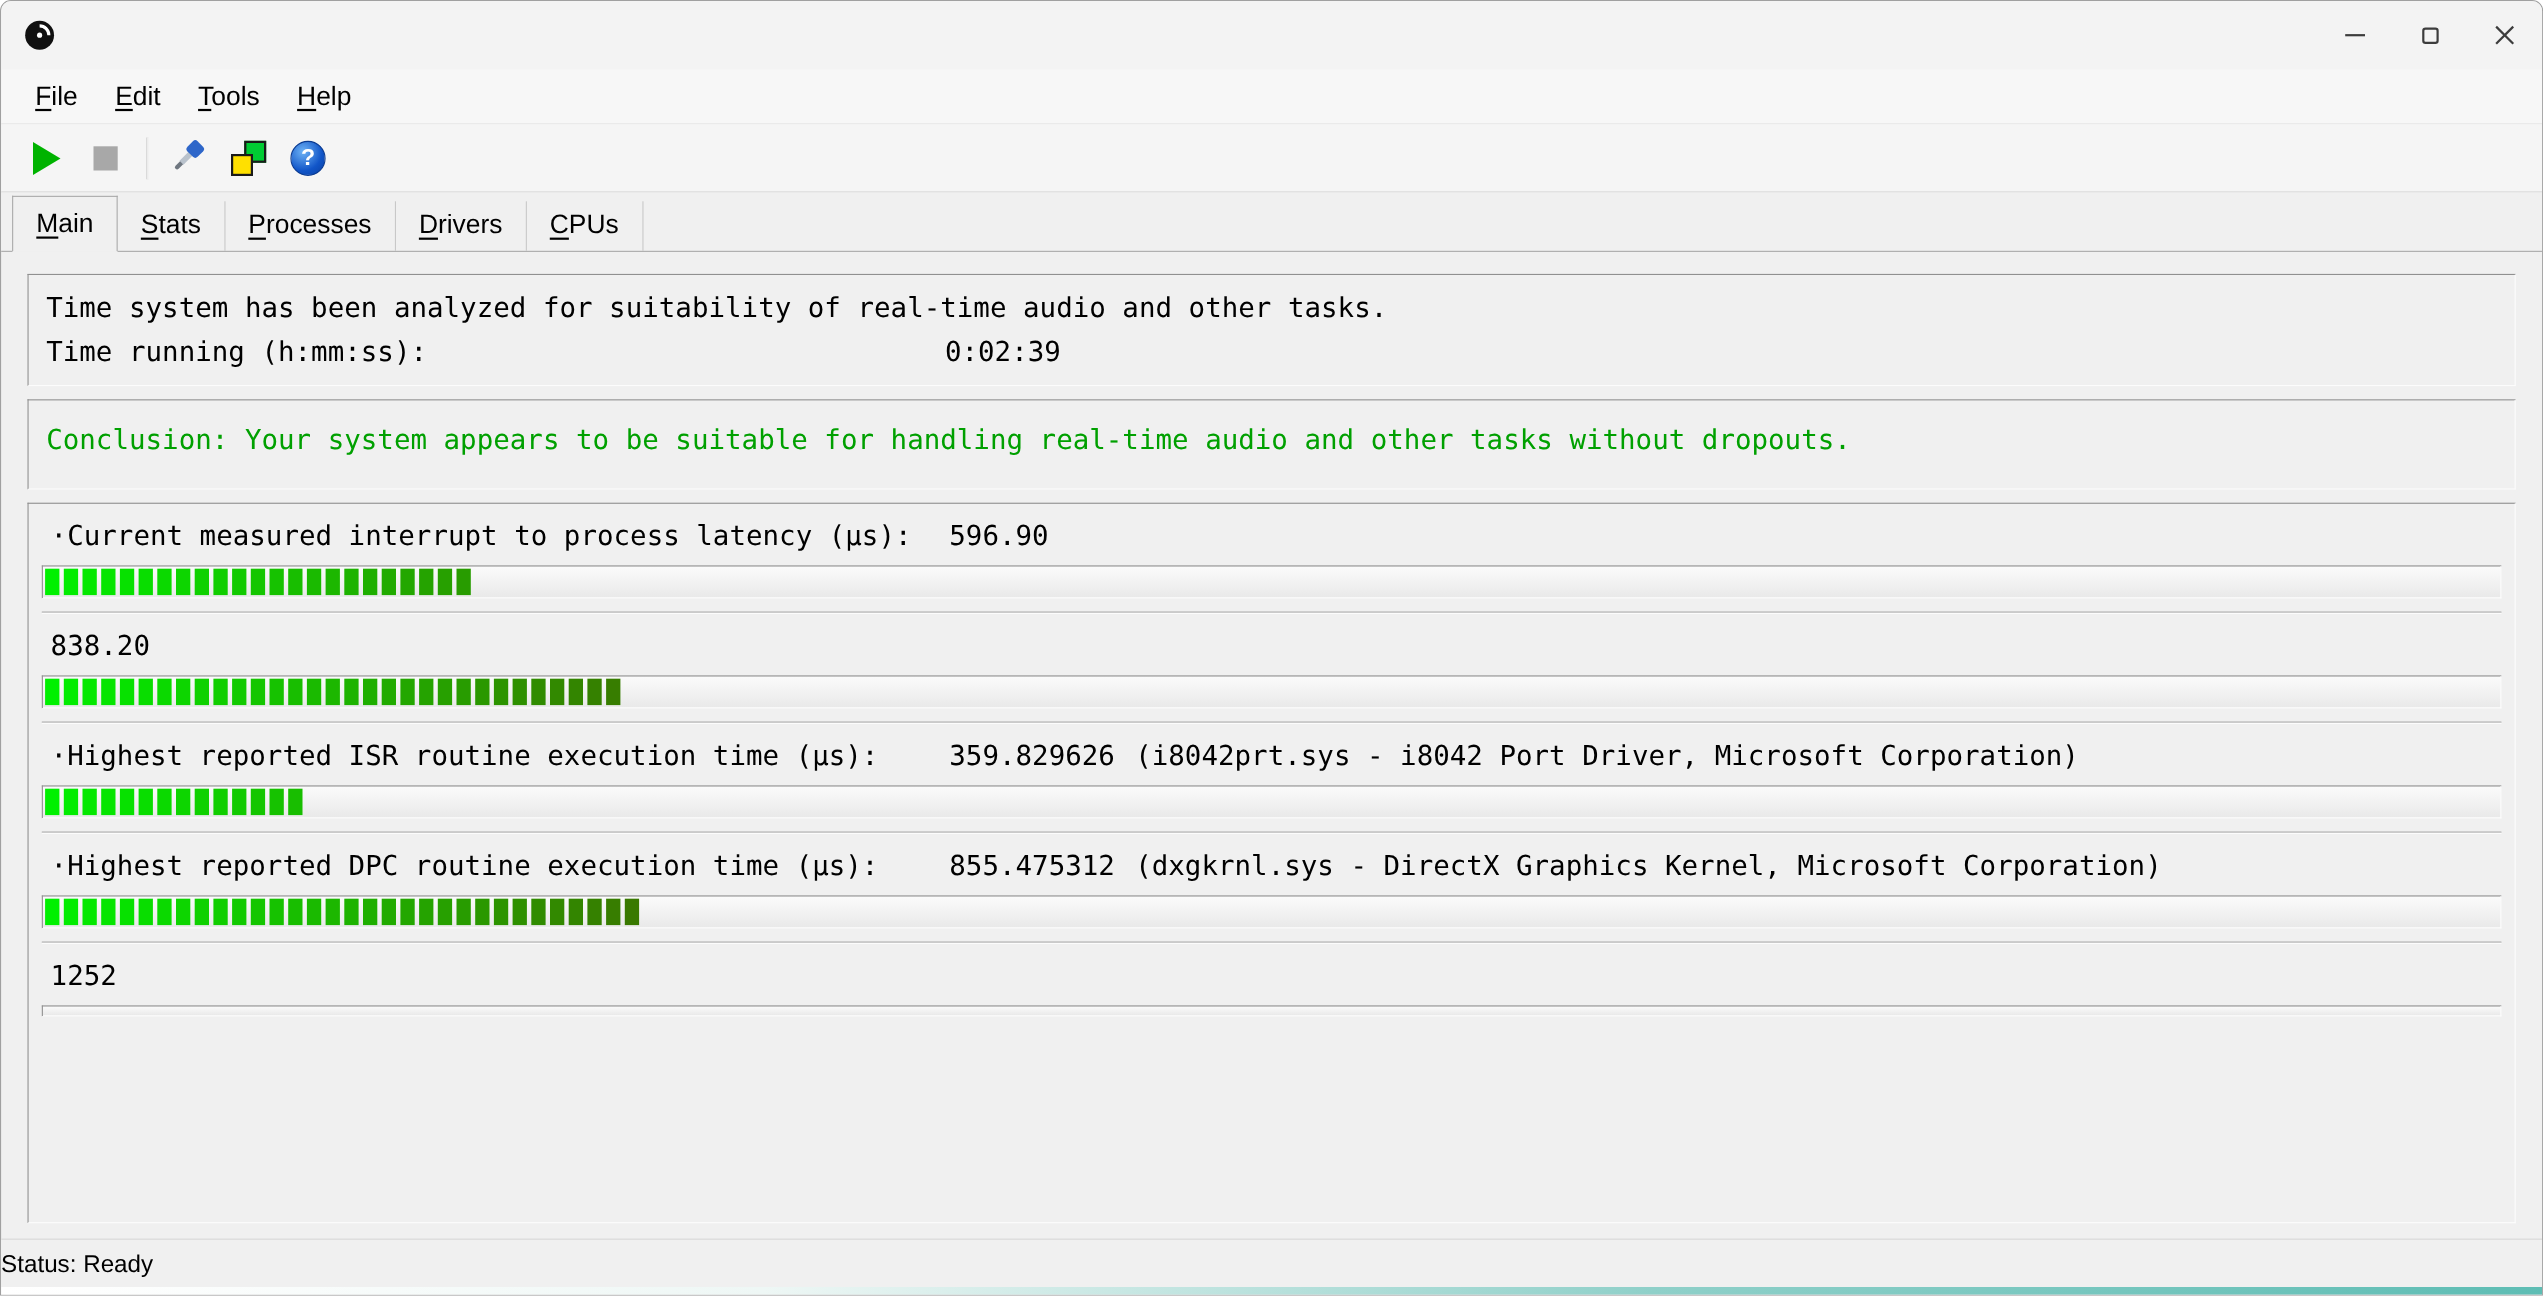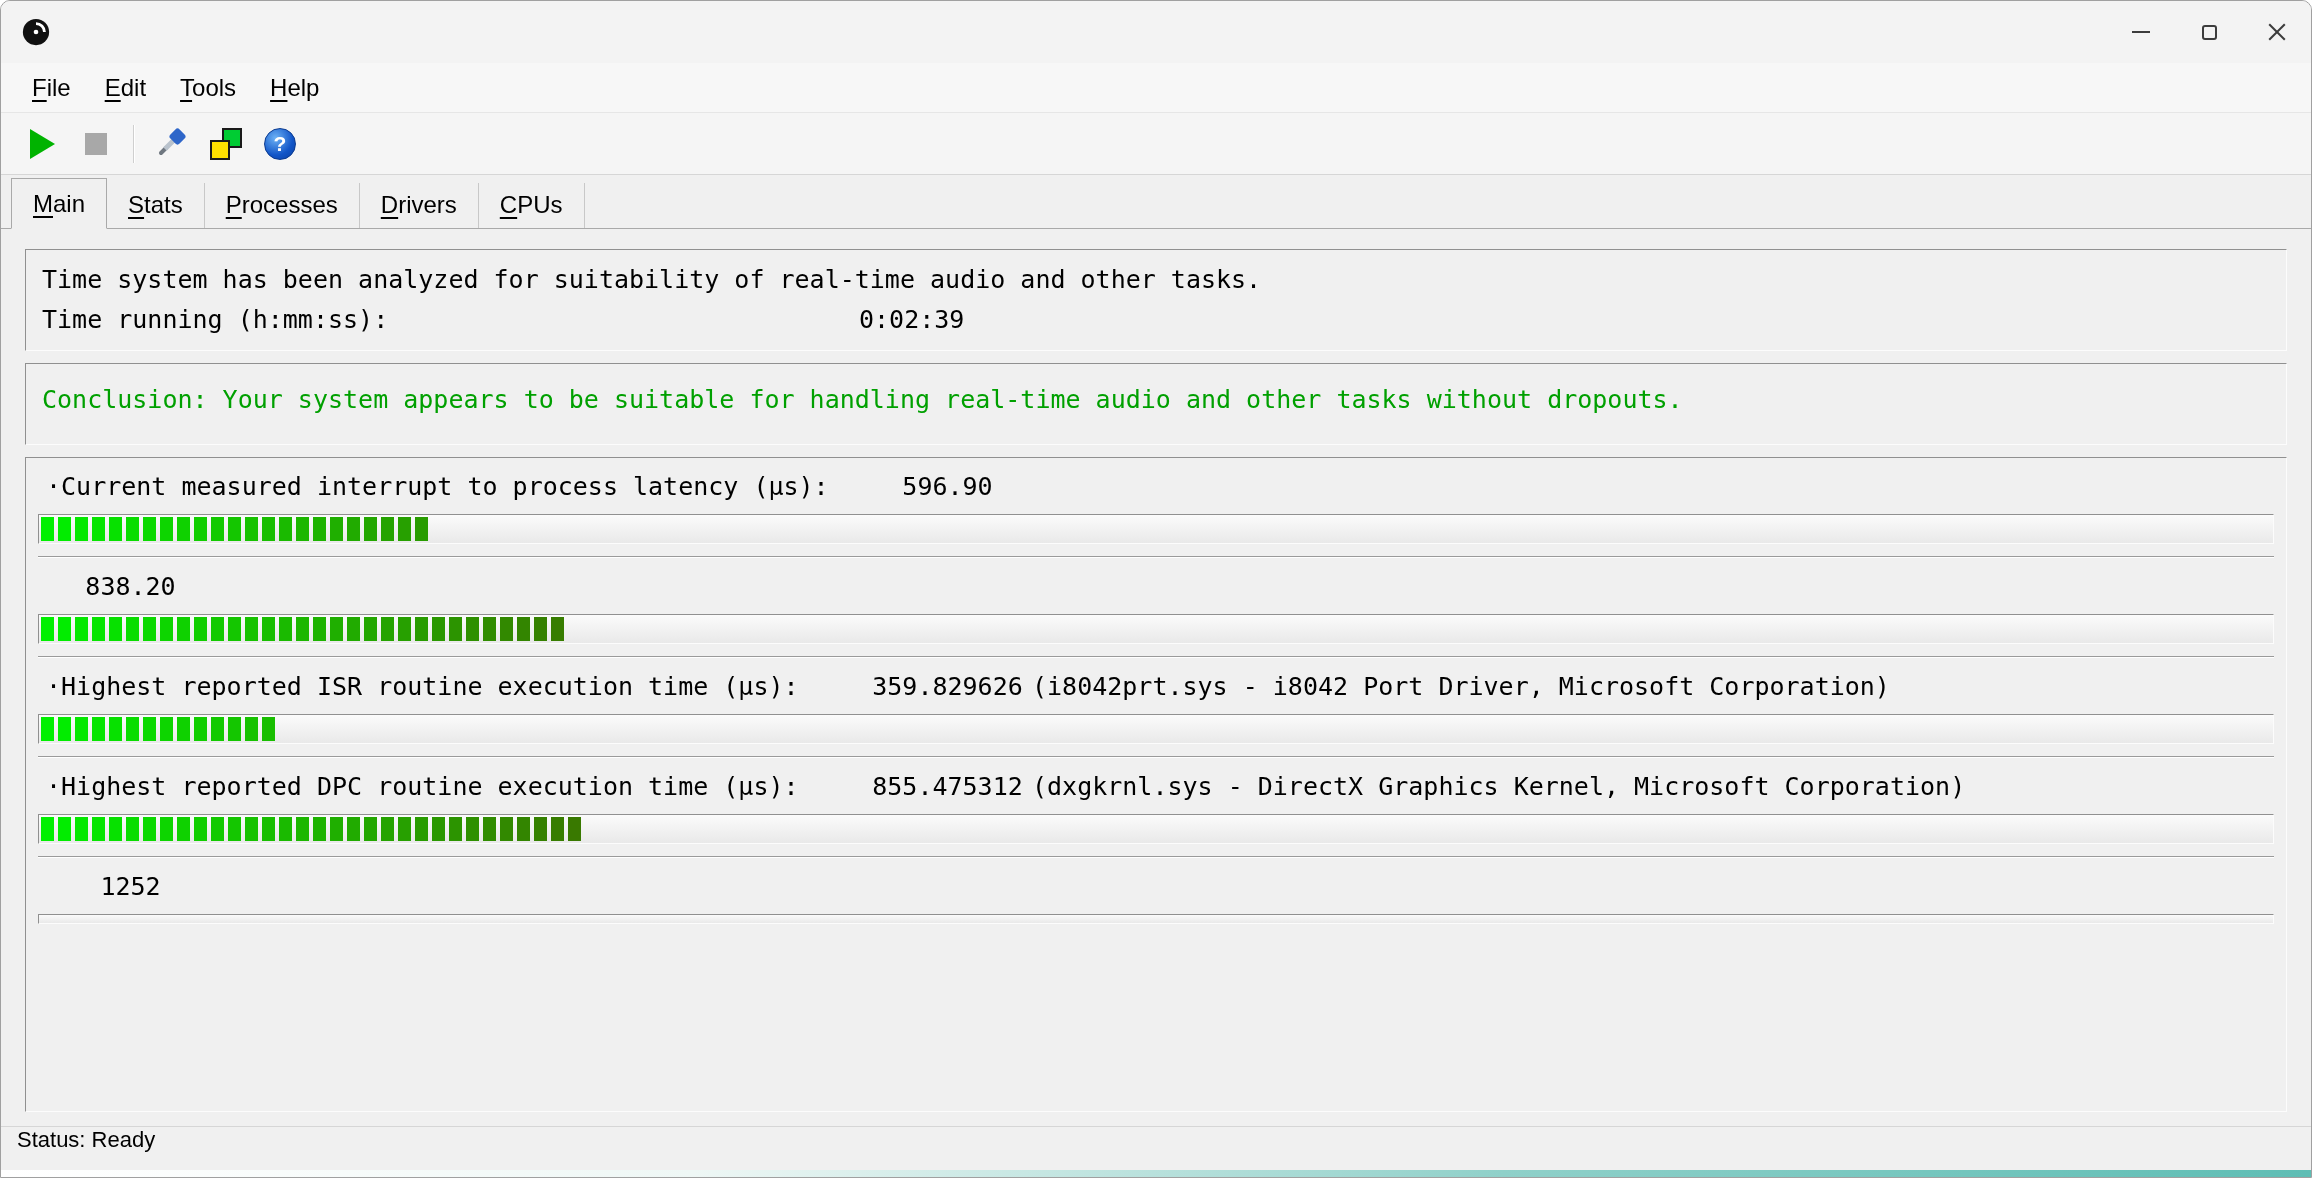--- a/index.html
+++ b/index.html
@@ -44,33 +44,33 @@
   .tab{font-size:24px;padding:8px 21px 9px;border-right:1px solid #c8c8c8;color:#000;}
   .tab.active{border:1px solid #a9a9a9;border-bottom:1px solid #f0f0f0;margin-bottom:-1px;background:#f0f0f0;padding:11px 21px 10px;}
   
   .content{padding:20px 24px 0;}
   .sunken{border:1px solid;border-color:#909090 #fcfcfc #fcfcfc #909090;background:#f0f0f0;}
   .mono{font-family:"DejaVu Sans Mono",monospace;font-size:25px;}
   .panel{padding:10px 16px;margin-bottom:12px;}
   .mono-line{line-height:40px;white-space:pre;}
   .flexrow{display:flex;}
   .lab-col{display:inline-block;width:817px;flex:none;}
-  .val-col{display:inline-block;width:169px;flex:none;text-align:center;}
+  .val-col{display:inline-block;width:169px;flex:none;}
   .conclusion .mono-line{padding:6px 0 14px;}
   .metrics{height:655px;padding:10px 12px;margin-bottom:0;}
   .metric-row{margin-bottom:10px;}
   .metric-text{display:flex;line-height:38px;padding-left:8px;white-space:pre;}
   .bar{margin-top:8px;height:30px;padding:2px;font-size:0;white-space:nowrap;overflow:hidden;
     background:linear-gradient(to bottom,#fbfbfb,#e9e9e9);}
   .bar .seg{display:inline-block;width:13px;height:100%;margin-right:4px;vertical-align:top;}
   .bar-thin{height:10px;padding:1px;}
   .row-sep{margin-top:12px;height:2px;border-top:1px solid #9a9a9a;border-bottom:1px solid #ffffff;}
   
   .statusbar{position:absolute;left:0;right:0;bottom:7px;height:44px;border-top:1px solid #d6d6d6;
-    display:flex;padding-left:16px;font-size:22px;background:#f0f0f0;}
+    display:flex;align-items:center;font-size:22px;background:#f0f0f0;}
   .bottom-strip{position:absolute;left:0;right:0;bottom:0;height:7px;
     background:linear-gradient(90deg,#ffffff 0%,#eef7f5 30%,#8fd0c9 65%,#5ebdb4 100%);}
 </style>
 </head>
 <body>
 
 <div class="window">
 
   <div class="titlebar">
     <span class="app-icon">

